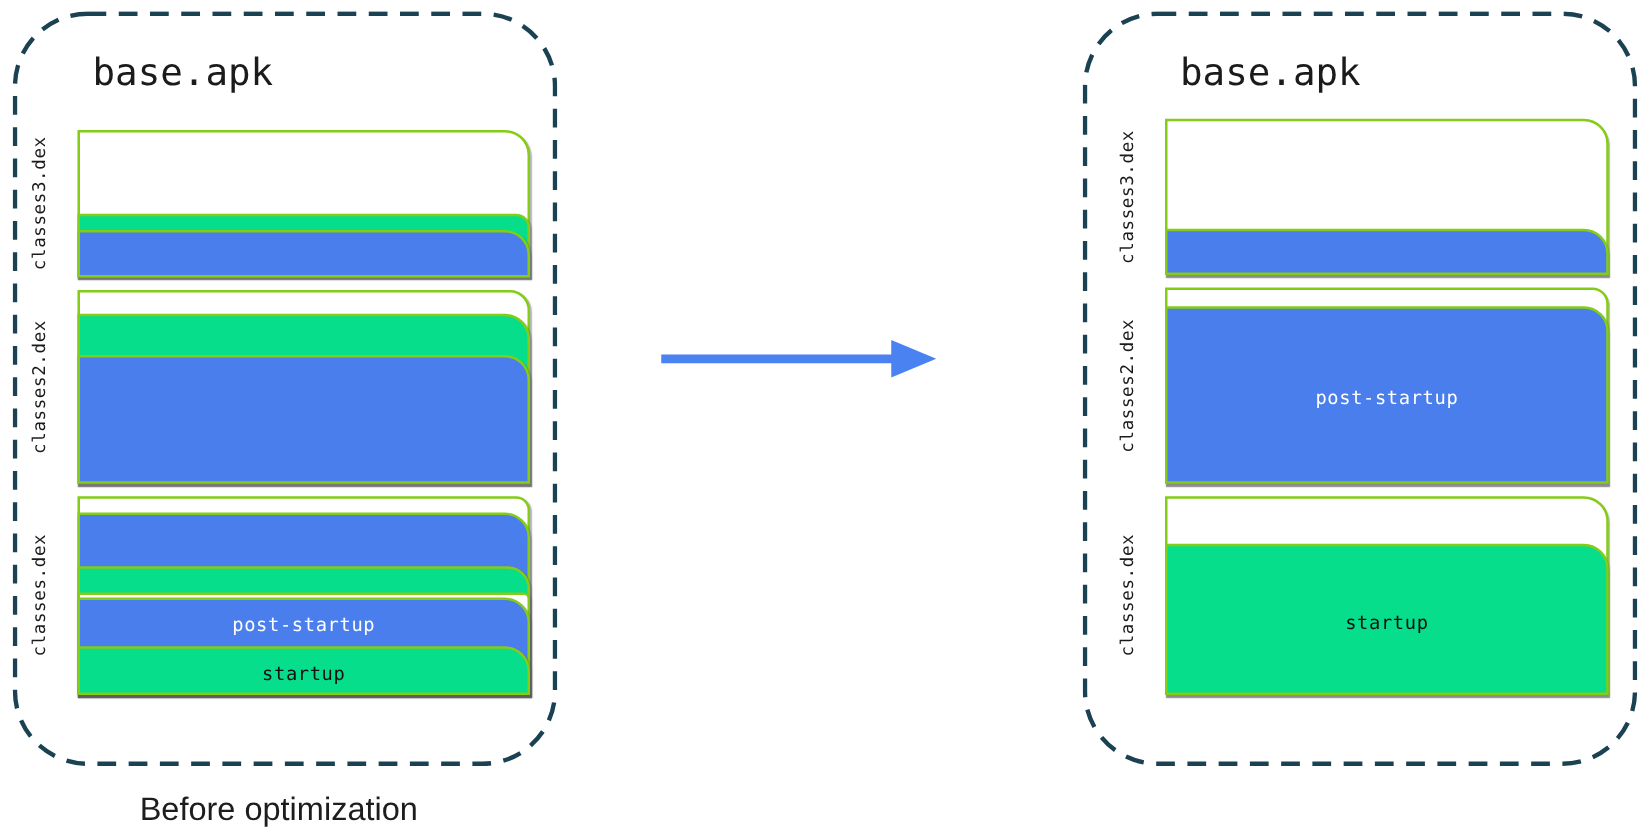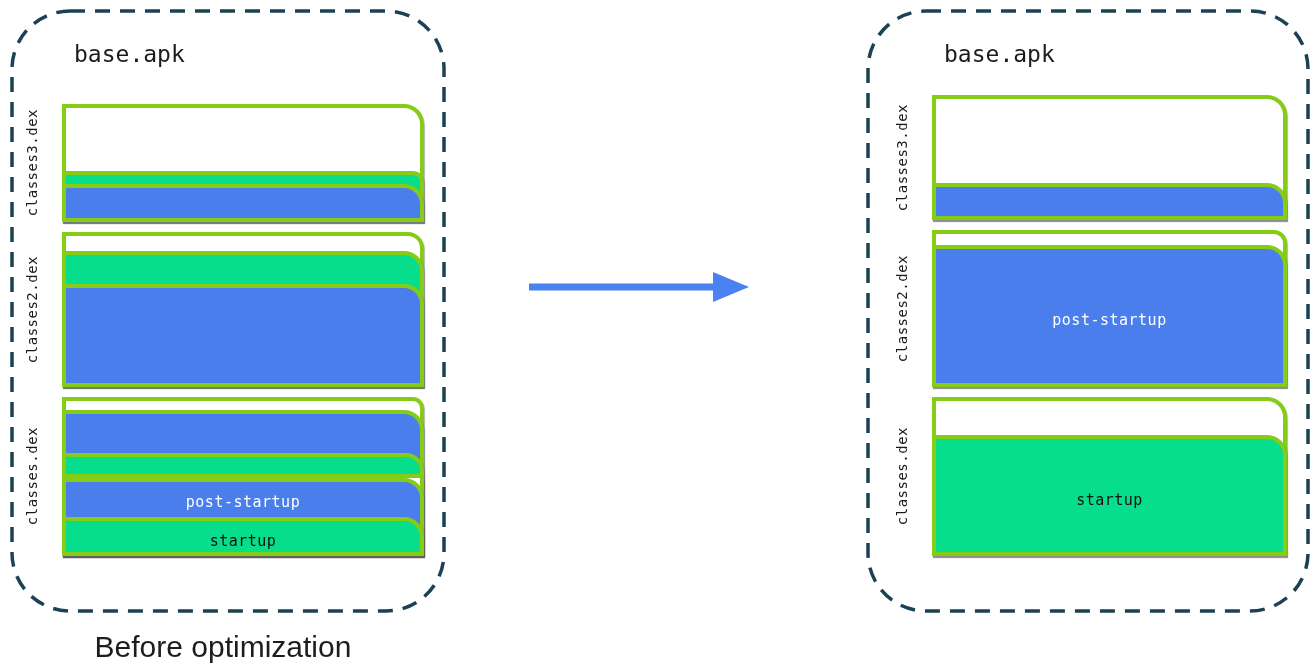--- a/index.html
+++ b/index.html
@@ -8,46 +8,46 @@
   .stage{position:absolute;inset:0;}
 
   
   .panel{position:absolute;top:9px;height:604px;}
   .panel-before{left:10px;width:436px;}
   .panel-after{left:866px;width:444px;}
   .dash-svg{position:absolute;inset:0;width:100%;height:100%;display:block;}
 
   .apk-title{position:absolute;top:32px;left:64px;
     font-family:"DejaVu Sans Mono","Liberation Mono",monospace;
-    font-size:23px;color:#1b1b1b;white-space:nowrap;}
+    font-size:30px;color:#1b1b1b;white-space:nowrap;}
   .panel-after .apk-title{left:78px;}
 
   .files{position:absolute;left:14px;right:22px;top:95px;}
   .panel-after .files{left:28px;right:23px;top:86px;}
 
   .file-row{display:flex;align-items:center;margin-bottom:10px;}
   .file-label{width:38px;flex:0 0 38px;
     writing-mode:vertical-rl;transform:rotate(180deg);
     text-align:center;
     font-family:"DejaVu Sans Mono","Liberation Mono",monospace;
     font-size:14px;color:#1a1a1a;letter-spacing:0.5px;white-space:nowrap;}
   .page-stack{position:relative;flex:1 1 auto;}
 
   .layer{position:absolute;left:0;right:0;bottom:0;
-    border:4px solid #84cc16;
+    border:2px solid #84cc16;
     box-shadow:1px 2px 1px rgba(90,90,90,0.45);}
   .layer-label{position:absolute;top:0;left:0;right:0;
     display:flex;align-items:center;justify-content:center;
     font-family:"DejaVu Sans Mono","Liberation Mono",monospace;
     font-size:15px;letter-spacing:0.5px;white-space:nowrap;}
 
   .flow-arrow{position:absolute;left:527px;top:269px;width:224px;height:36px;}
 
   .caption{position:absolute;top:630px;height:34px;line-height:34px;
-    text-align:center;font-size:30px;color:#1d1d1d;}
+    text-align:center;font-size:26px;color:#1d1d1d;}
   .caption-before{left:0px;width:446px;}
   .caption-after{left:860px;width:455px;}
 </style>
 </head>
 <body>
 
 <div class="stage">
 
   <div class="panel panel-before">
     <svg class="dash-svg" viewBox="0 0 436 604" preserveAspectRatio="none">

